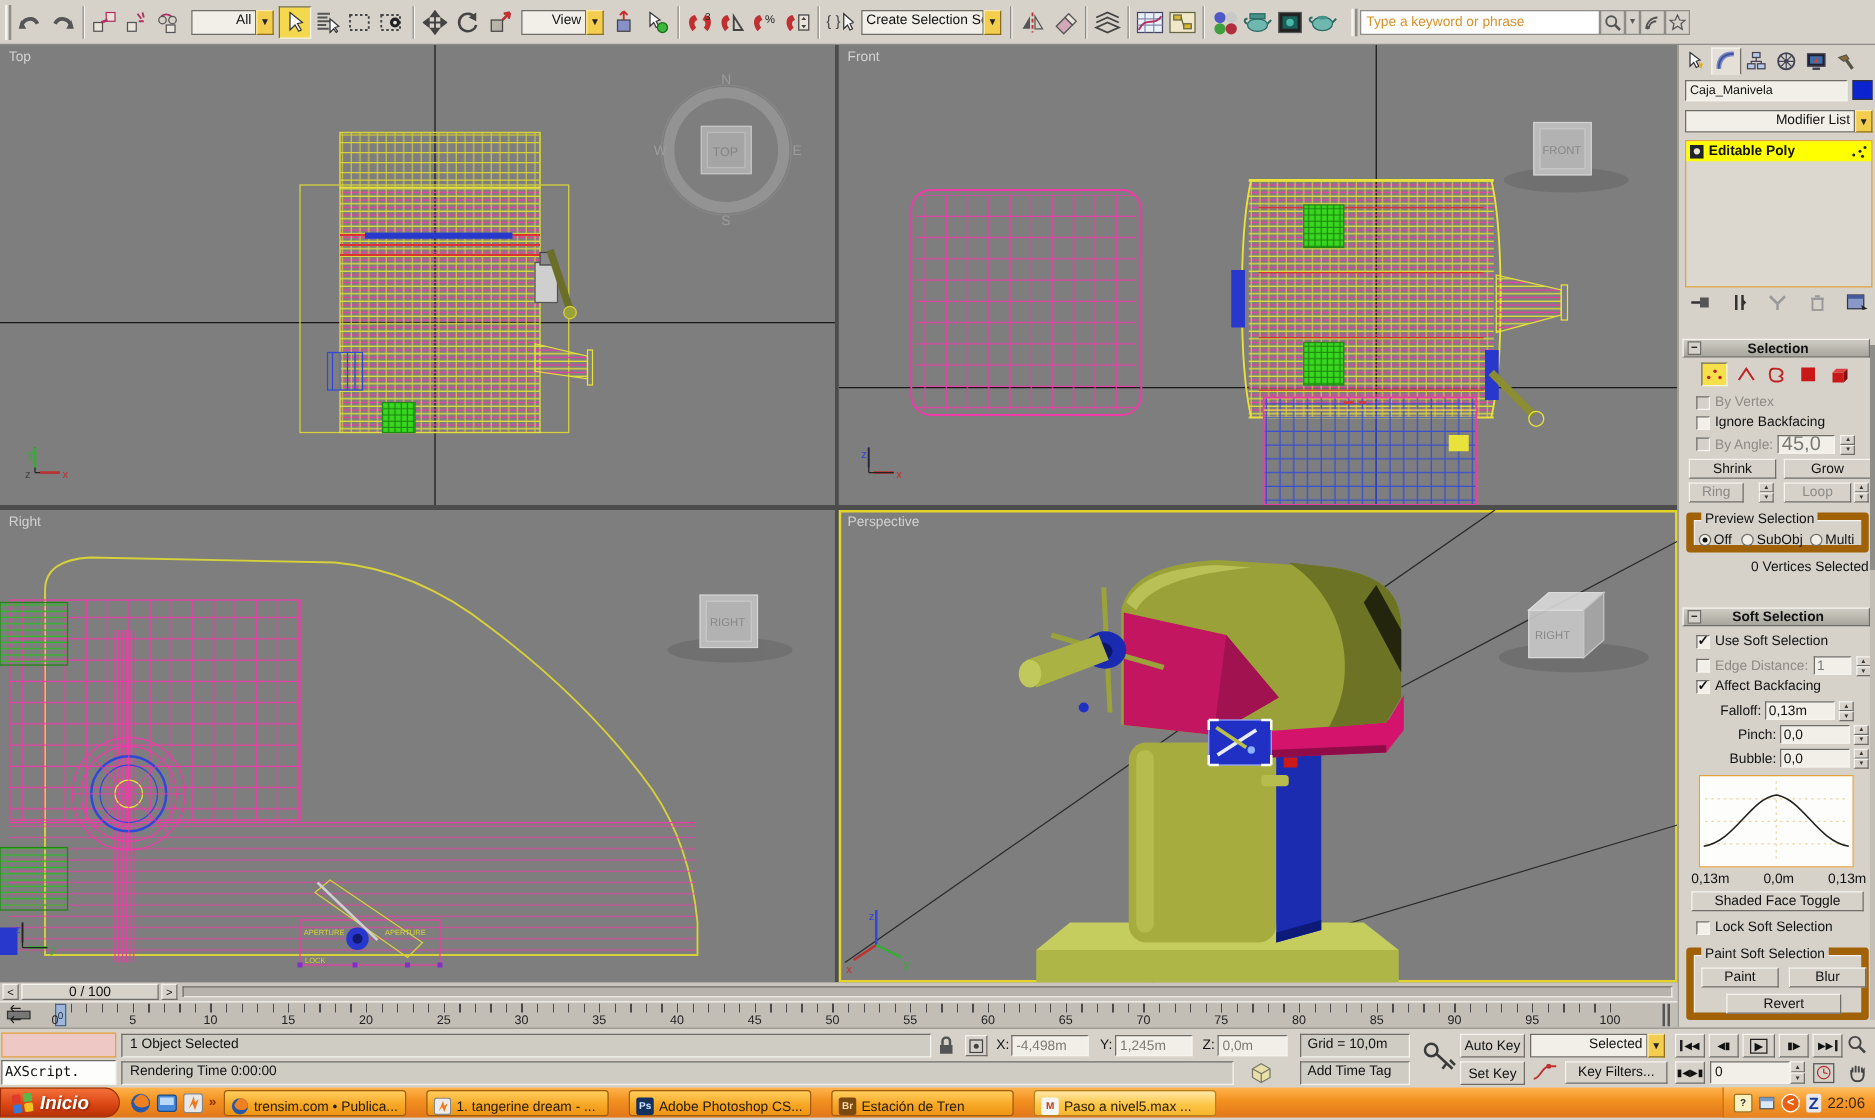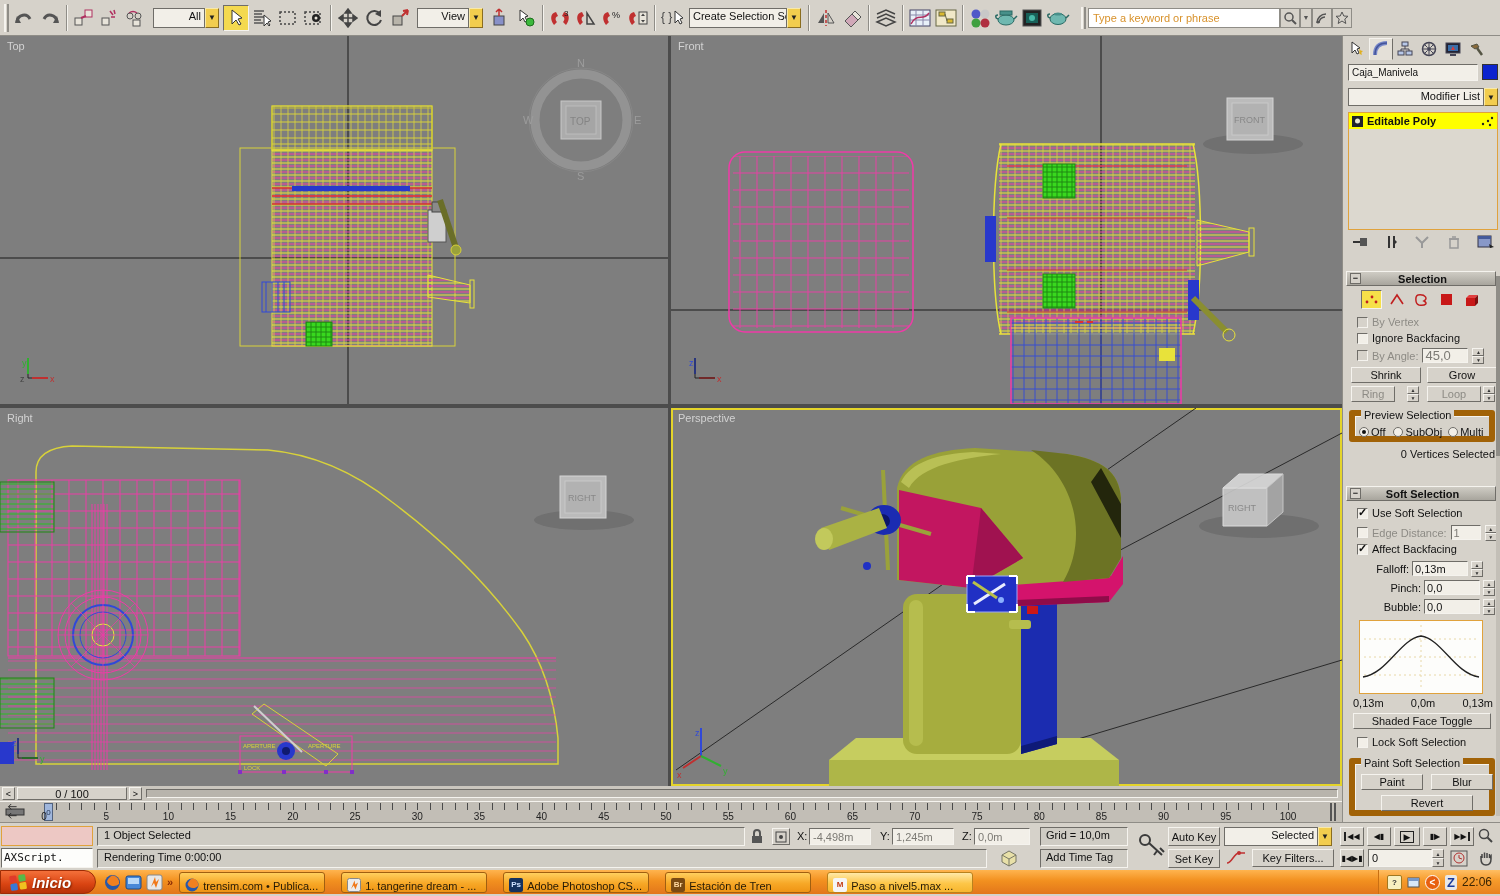--- a/index.html
+++ b/index.html
@@ -741,21 +741,21 @@
       <span class="chk dis"></span>
       <span class="lbl dis">By Vertex</span>
     </div>
     <div class="row" style="position:absolute;left:14px;top:296px;">
       <span class="chk"></span>
       <span class="lbl">Ignore Backfacing</span>
     </div>
     <div class="row" style="position:absolute;left:14px;top:312px;">
       <span class="chk dis"></span>
       <span class="lbl dis">By Angle:</span>
-      <input class="field gray" style="width: 46px; height: 15px; padding: 0px 2px; font-size: 13px;" value="45,0">
+      <input class="field gray" style="width: 46px; height: 15px; padding: 0px 2px; font-size: 16px;" value="45,0">
       <span class="spin" style="height:15px;">
           <i>▲</i>
           <i>▼</i>
         </span>
     </div>
     <div class="btn" style="position:absolute;left:8px;top:331px;width:70px;height:16px;">
         <span>Shrink</span>
       </div>
     <div class="btn" style="position:absolute;left:84px;top:331px;width:70px;height:16px;">
         <span>Grow</span>

